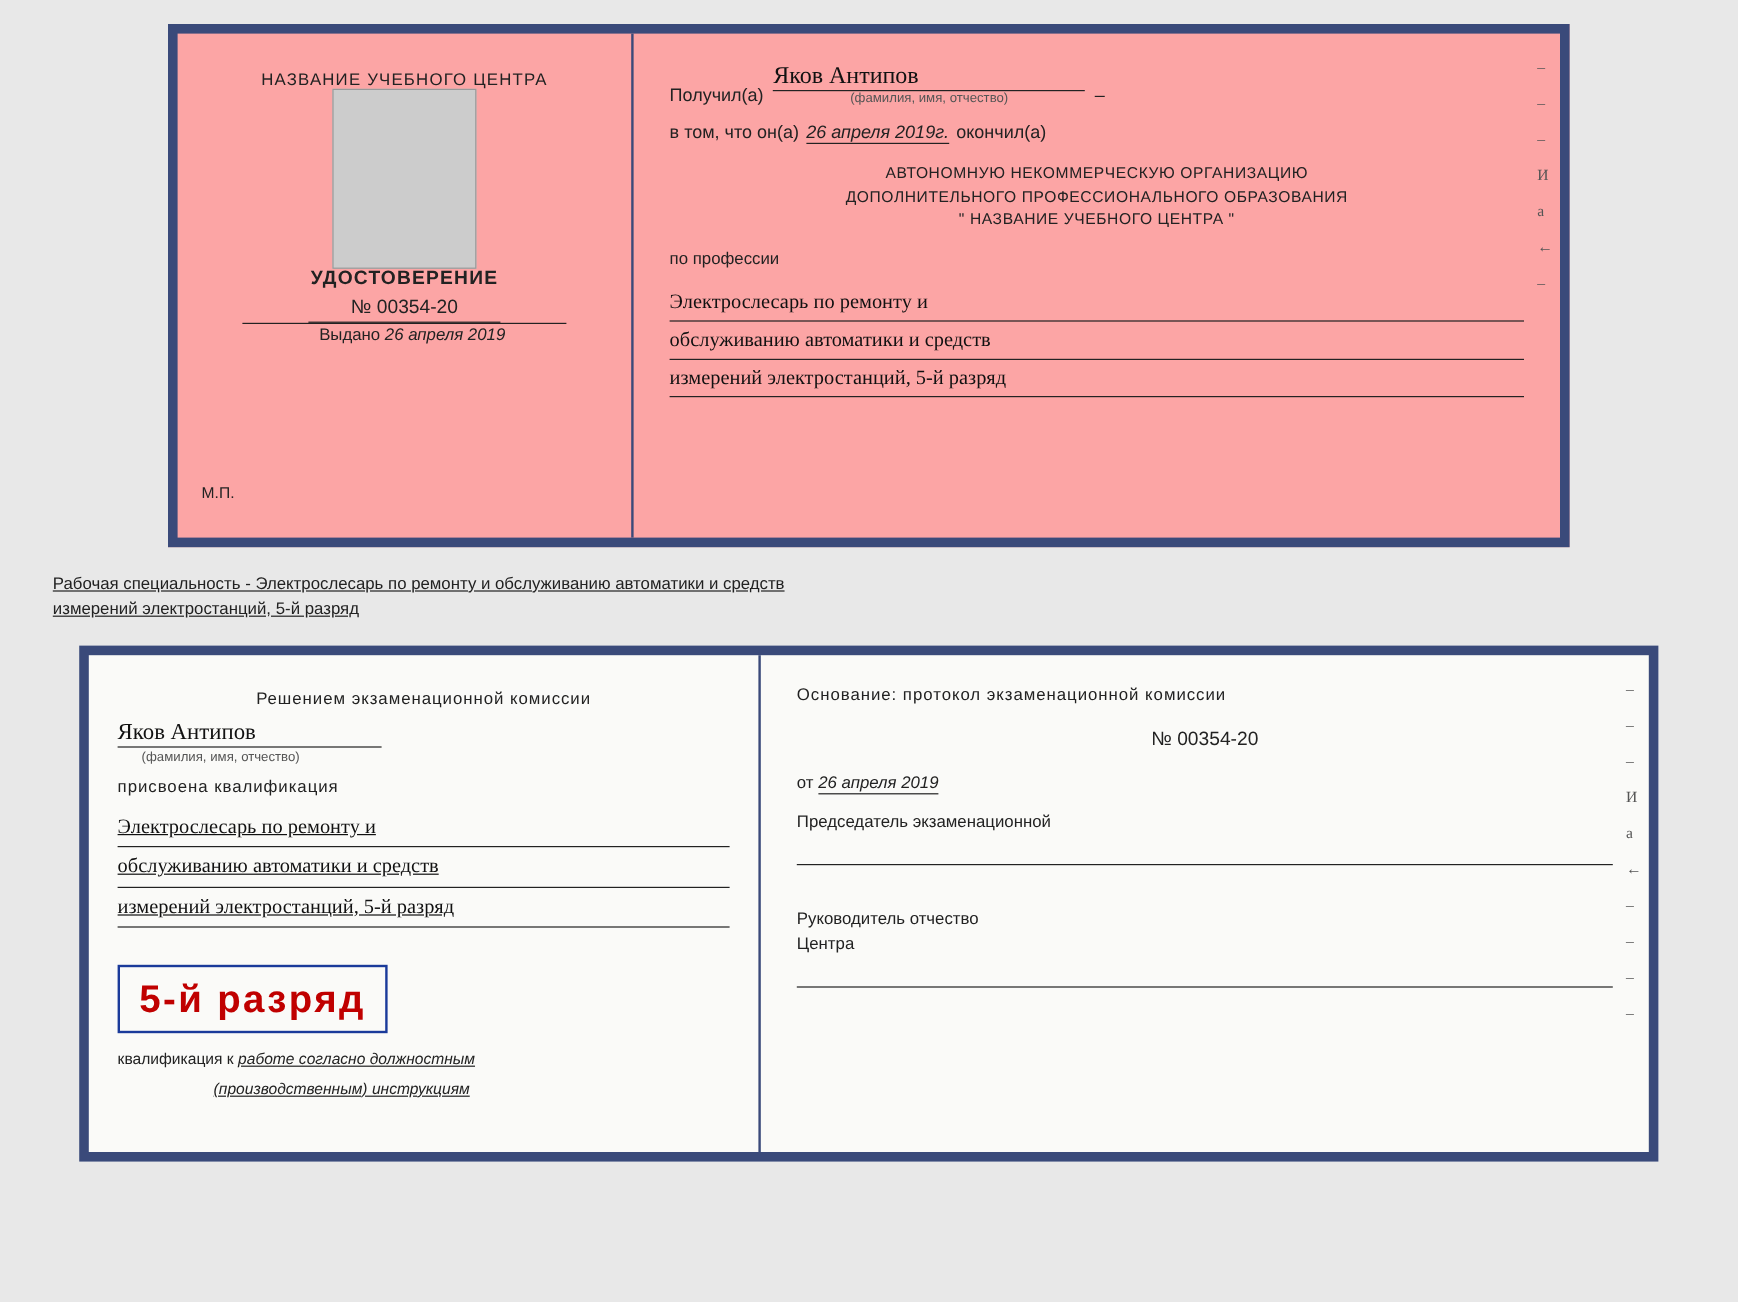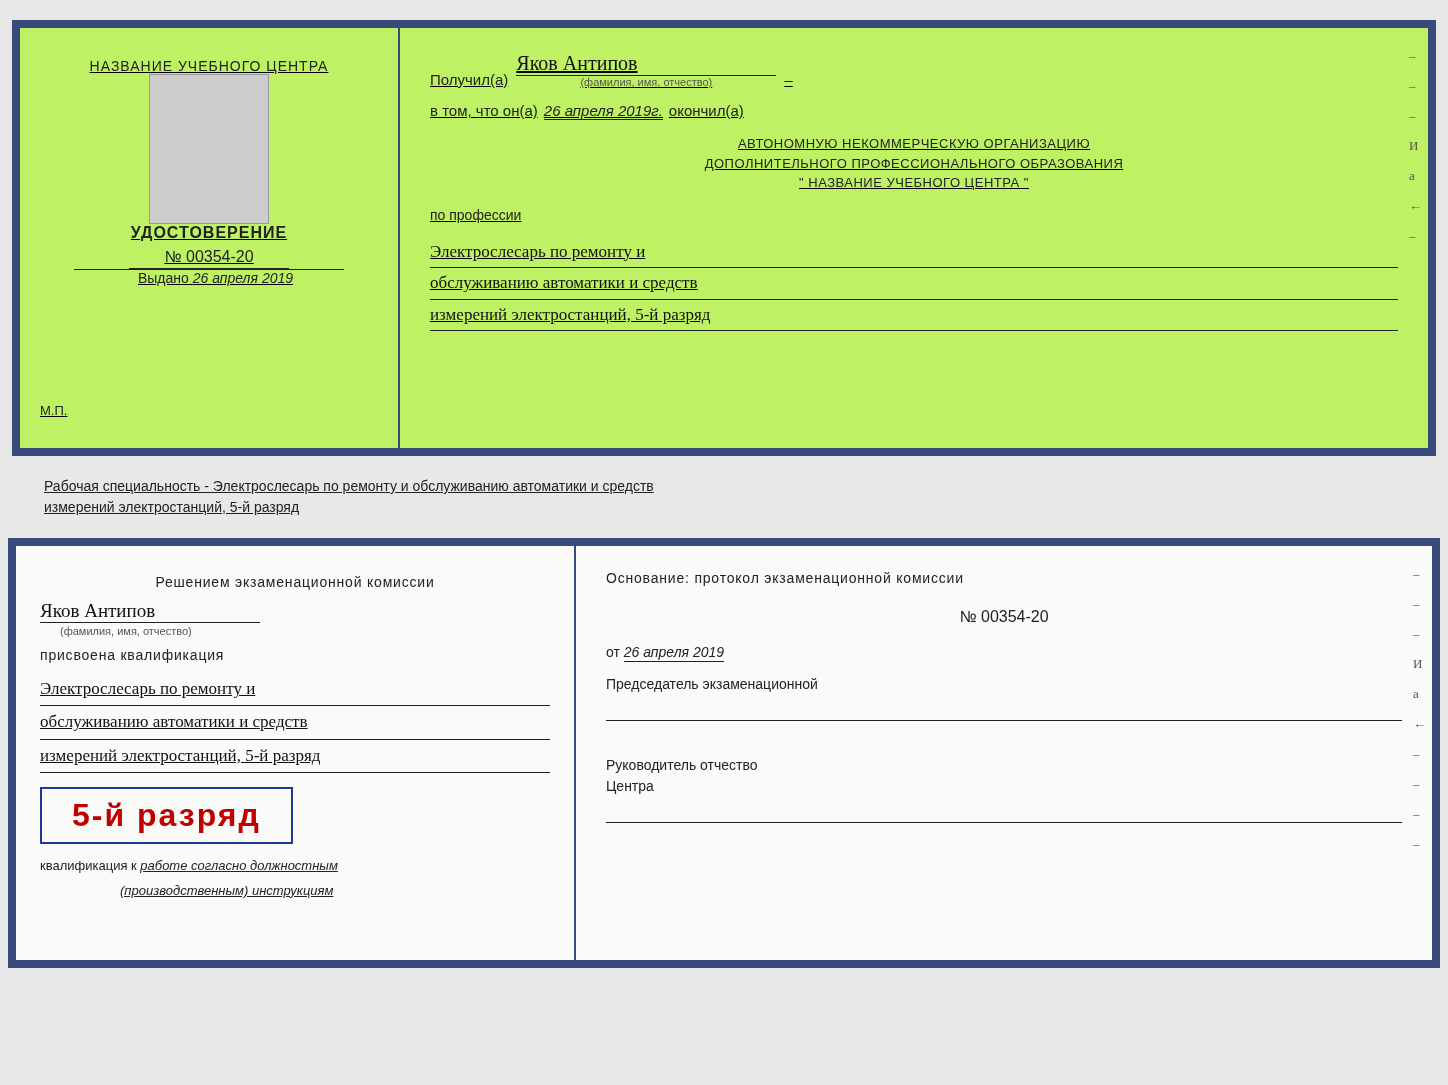--- a/index.html
+++ b/index.html
@@ -10,26 +10,25 @@
       min-height: 1085px;
       display: flex;
       flex-direction: column;
       align-items: center;
       padding: 20px;
       gap: 16px;
     }
 
     
     .diploma-card {
-      width: 1424px;
-      background: #bef264;
+      width: 1168px;
+      background: #fca5a5;
       border: 8px solid #3a4a7a;
       display: flex;
       position: relative;
-      text-decoration: underline;
     }
 
     .diploma-left {
       width: 380px;
       border-right: 2px solid #3a4a7a;
       padding: 30px 20px;
       display: flex;
       flex-direction: column;
       align-items: center;
       justify-content: space-between;
@@ -189,21 +188,21 @@
       line-height: 1.5;
       padding: 4px 0;
     }
 
     .middle-label span {
       text-decoration: underline;
     }
 
     
     .qual-card {
-      width: 1432px;
+      width: 1316px;
       background: #fafaf8;
       border: 8px solid #3a4a7a;
       display: flex;
       min-height: 430px;
       position: relative;
     }
 
     .qual-left {
       width: 560px;
       border-right: 2px solid #3a4a7a;
@@ -258,24 +257,24 @@
       font-family: 'Segoe Script', 'Comic Sans MS', cursive;
       font-size: 17px;
       color: #111;
       border-bottom: 1px solid #222;
       line-height: 1.9;
       text-decoration: underline;
     }
 
     .razryad-badge {
       border: 2px solid #1a3a9a;
-      padding: 8px 30px;
+      padding: 8px 16px;
       display: inline-block;
       width: fit-content;
-      margin-top: 4px;
+      margin-top: 21px;
     }
 
     .razryad-text {
       font-size: 32px;
       font-weight: bold;
       color: #c00000;
       font-family: Arial, sans-serif;
       letter-spacing: 2px;
     }
 

